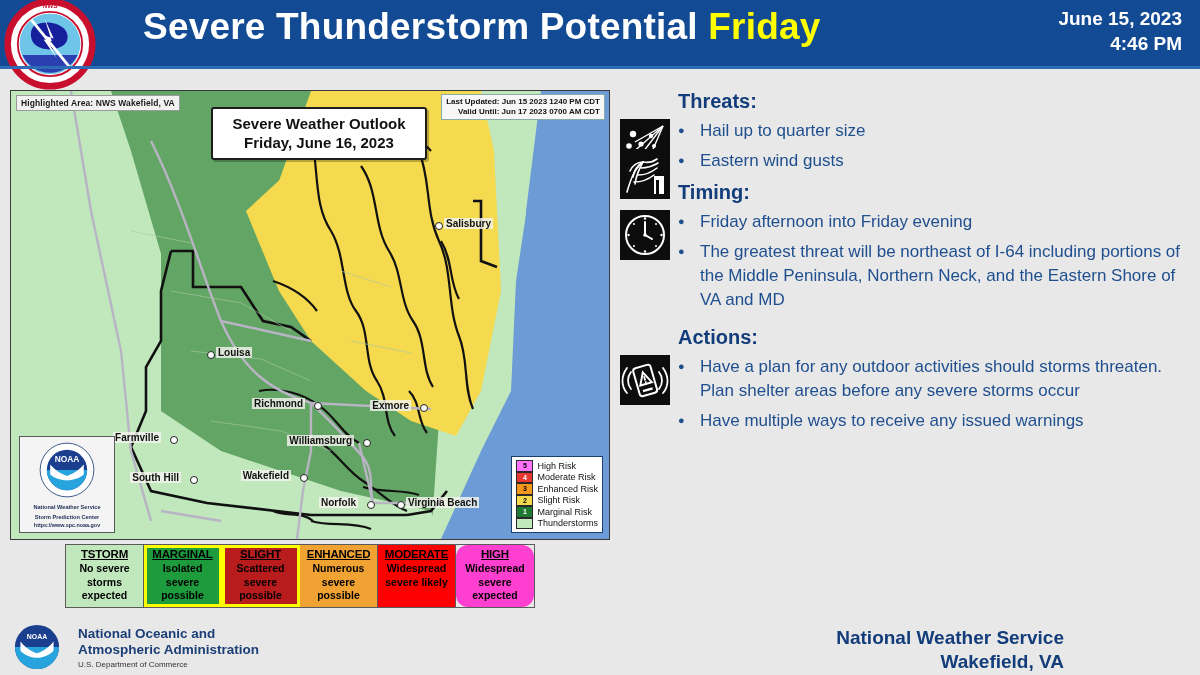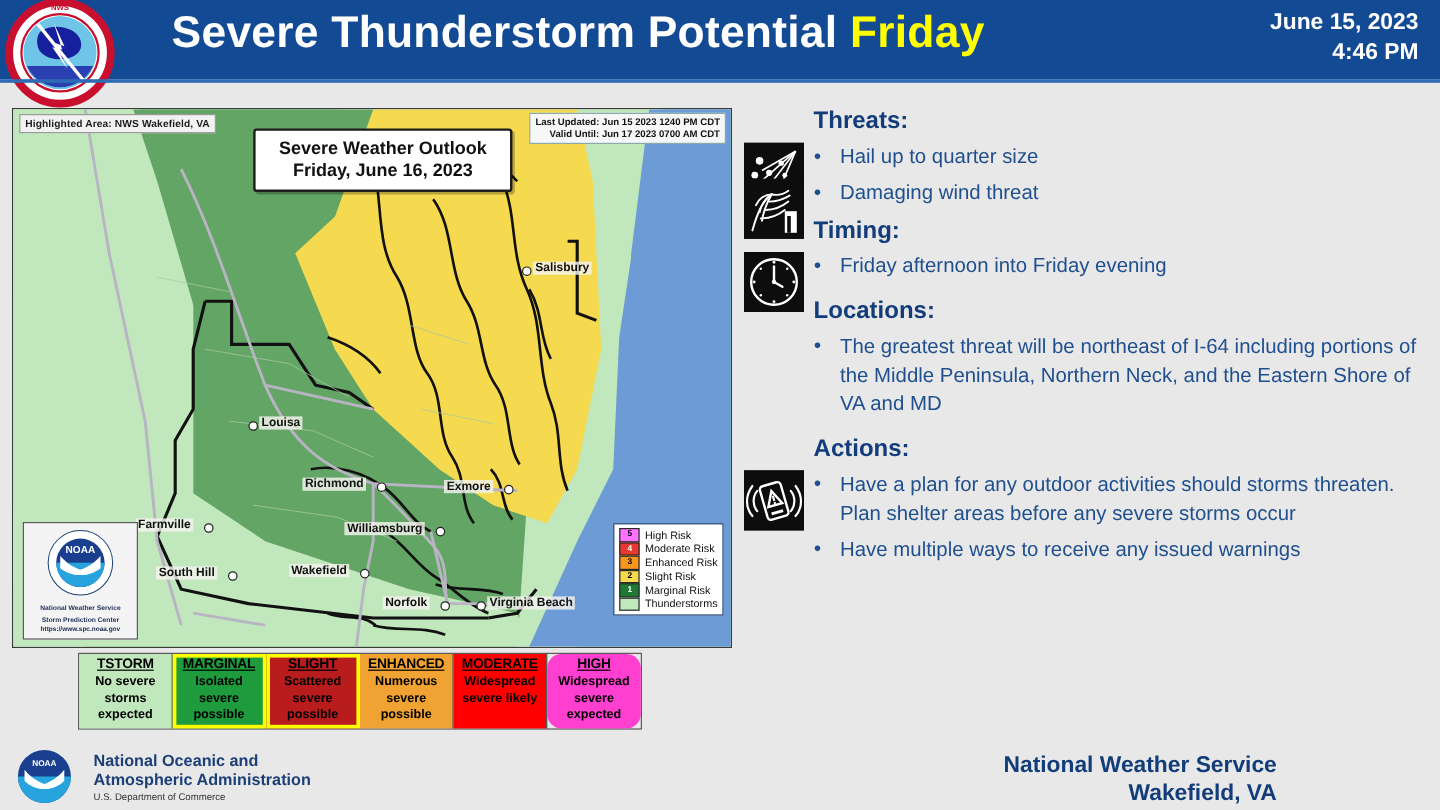--- a/index.html
+++ b/index.html
@@ -81,21 +81,21 @@
   .spc-box{
     position:absolute;left:8px;bottom:6px;width:88px;
     background:#f4f4f4;border:1px solid #5a5a5a;
     padding:5px 3px 4px;text-align:center;
   }
   .spc-box .txt{font-size:5.6px;font-weight:bold;color:#1a2b52;line-height:7.5px;margin-top:2px;}
   .spc-box .url{font-size:5.4px;font-weight:bold;color:#1a2b52;margin-top:1px;}
 
   
   .risk-legend{
-    position:absolute;right:6px;bottom:26px;
+    position:absolute;right:6px;bottom:6px;
     background:#ffffff;border:1px solid #1b3f70;
     padding:3px 4px;
   }
   .rl-row{display:flex;align-items:center;height:11.5px;}
   .rl-sw{
     width:15px;height:9.5px;border:1px solid #2a2a2a;
     margin-right:4px;font-size:7px;font-weight:bold;
     color:#fff;text-align:center;line-height:9.5px;
   }
   .rl-lb{font-size:9px;color:#111;white-space:nowrap;}
@@ -426,21 +426,21 @@
             <path d="M22 12 C18 19 15 27 14 34"></path>
             <path d="M22 12 C27 13 32 12 36 9"></path>
             <path d="M20 18 C26 18 32 16 37 13"></path>
             <path d="M17 25 C24 25 31 22 36 18"></path>
             <path d="M13 32 C20 32 28 29 33 25"></path>
           </g>
           <rect x="33" y="26" width="10" height="18" fill="#ffffff"></rect>
           <rect x="35" y="30" width="3" height="14" fill="#0d0d0d"></rect>
         </svg></div>
       <div class="bullet-dot" style="font-size: 11px;">●</div>
-      <div class="bullet-txt">Damaging wind threat</div>
+      <div class="bullet-txt">Eastern wind gusts</div>
     </div>
     <div class="sec-head" style="margin-top: 8px;">Timing:</div>
     <div class="bullet-row" style="position: relative;">
       <div class="icon-box" style="left: -58px;"><svg viewBox="0 0 48 48" width="48" height="48">
           <rect width="48" height="48" fill="#0d0d0d"></rect>
           <circle cx="24" cy="24" r="19" fill="none" stroke="#ffffff" stroke-width="2"></circle>
           <g stroke="#ffffff" stroke-width="2" stroke-linecap="round">
             <path d="M24 24 L24 11"></path>
             <path d="M24 24 L31 28"></path>
           </g>
@@ -452,21 +452,20 @@
             <circle cx="35" cy="13" r="1"></circle>
             <circle cx="35" cy="35" r="1"></circle>
             <circle cx="13" cy="35" r="1"></circle>
             <circle cx="13" cy="13" r="1"></circle>
             <circle cx="24" cy="24" r="1.8"></circle>
           </g>
         </svg></div>
       <div class="bullet-dot" style="font-size: 11px;">●</div>
       <div class="bullet-txt">Friday afternoon into Friday evening</div>
     </div>
-    <div class="sec-head" style="margin-top: 14px;">Locations:</div>
     <div class="bullet-row" style="position: relative;">
       <div class="bullet-dot" style="font-size: 11px;">●</div>
       <div class="bullet-txt">The greatest threat will be northeast of I-64 including portions of the Middle Peninsula, Northern Neck, and the Eastern Shore of VA and MD</div>
     </div>
     <div class="sec-head" style="margin-top: 14px;">Actions:</div>
     <div class="bullet-row" style="position: relative;">
       <div class="icon-box" style="left: -58px;"><svg viewBox="0 0 48 48" width="48" height="48">
           <rect width="48" height="48" fill="#0d0d0d"></rect>
           <g transform="rotate(-16 24 24)">
             <rect x="15" y="10" width="18" height="29" rx="3" fill="none" stroke="#ffffff" stroke-width="2"></rect>

